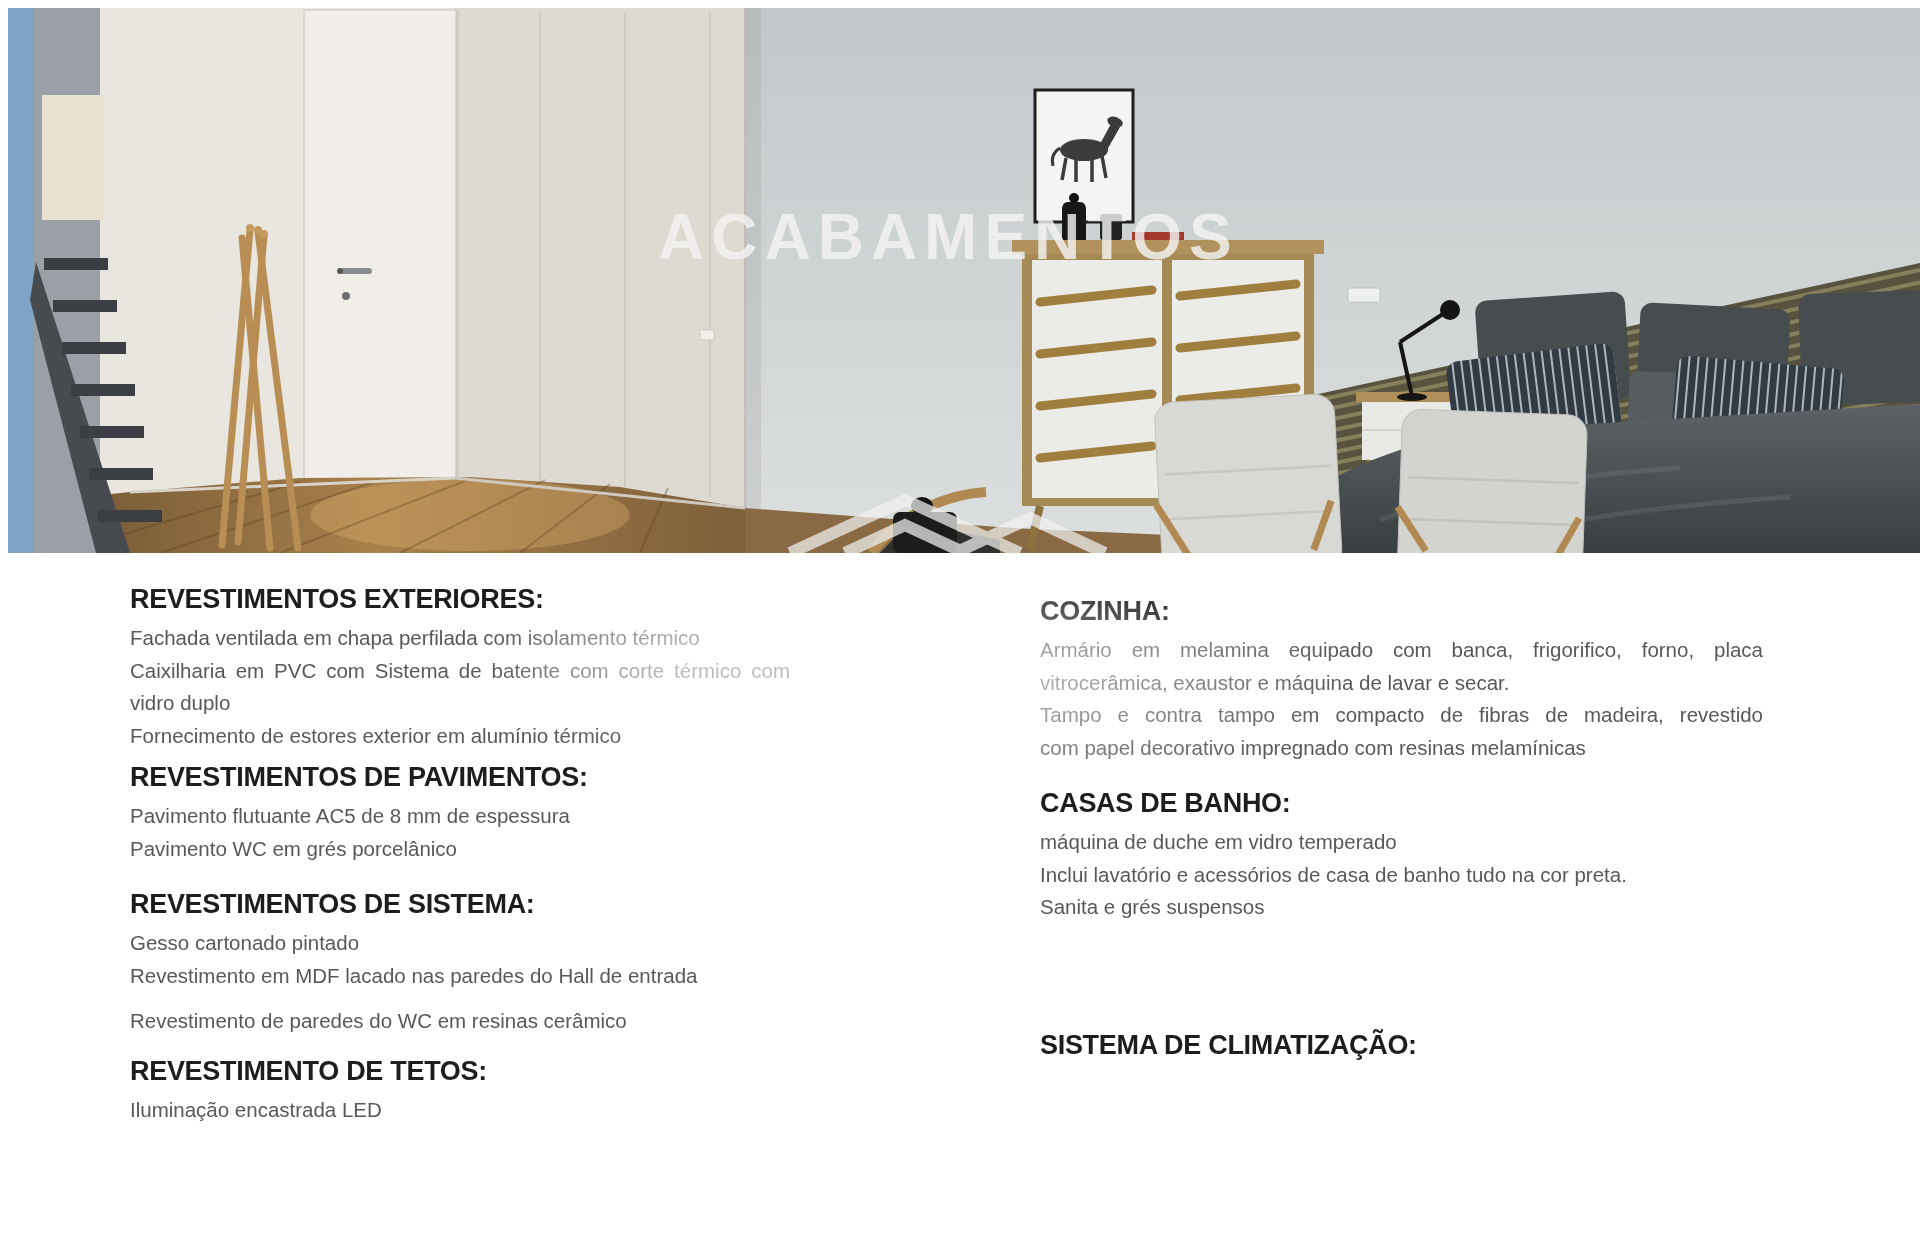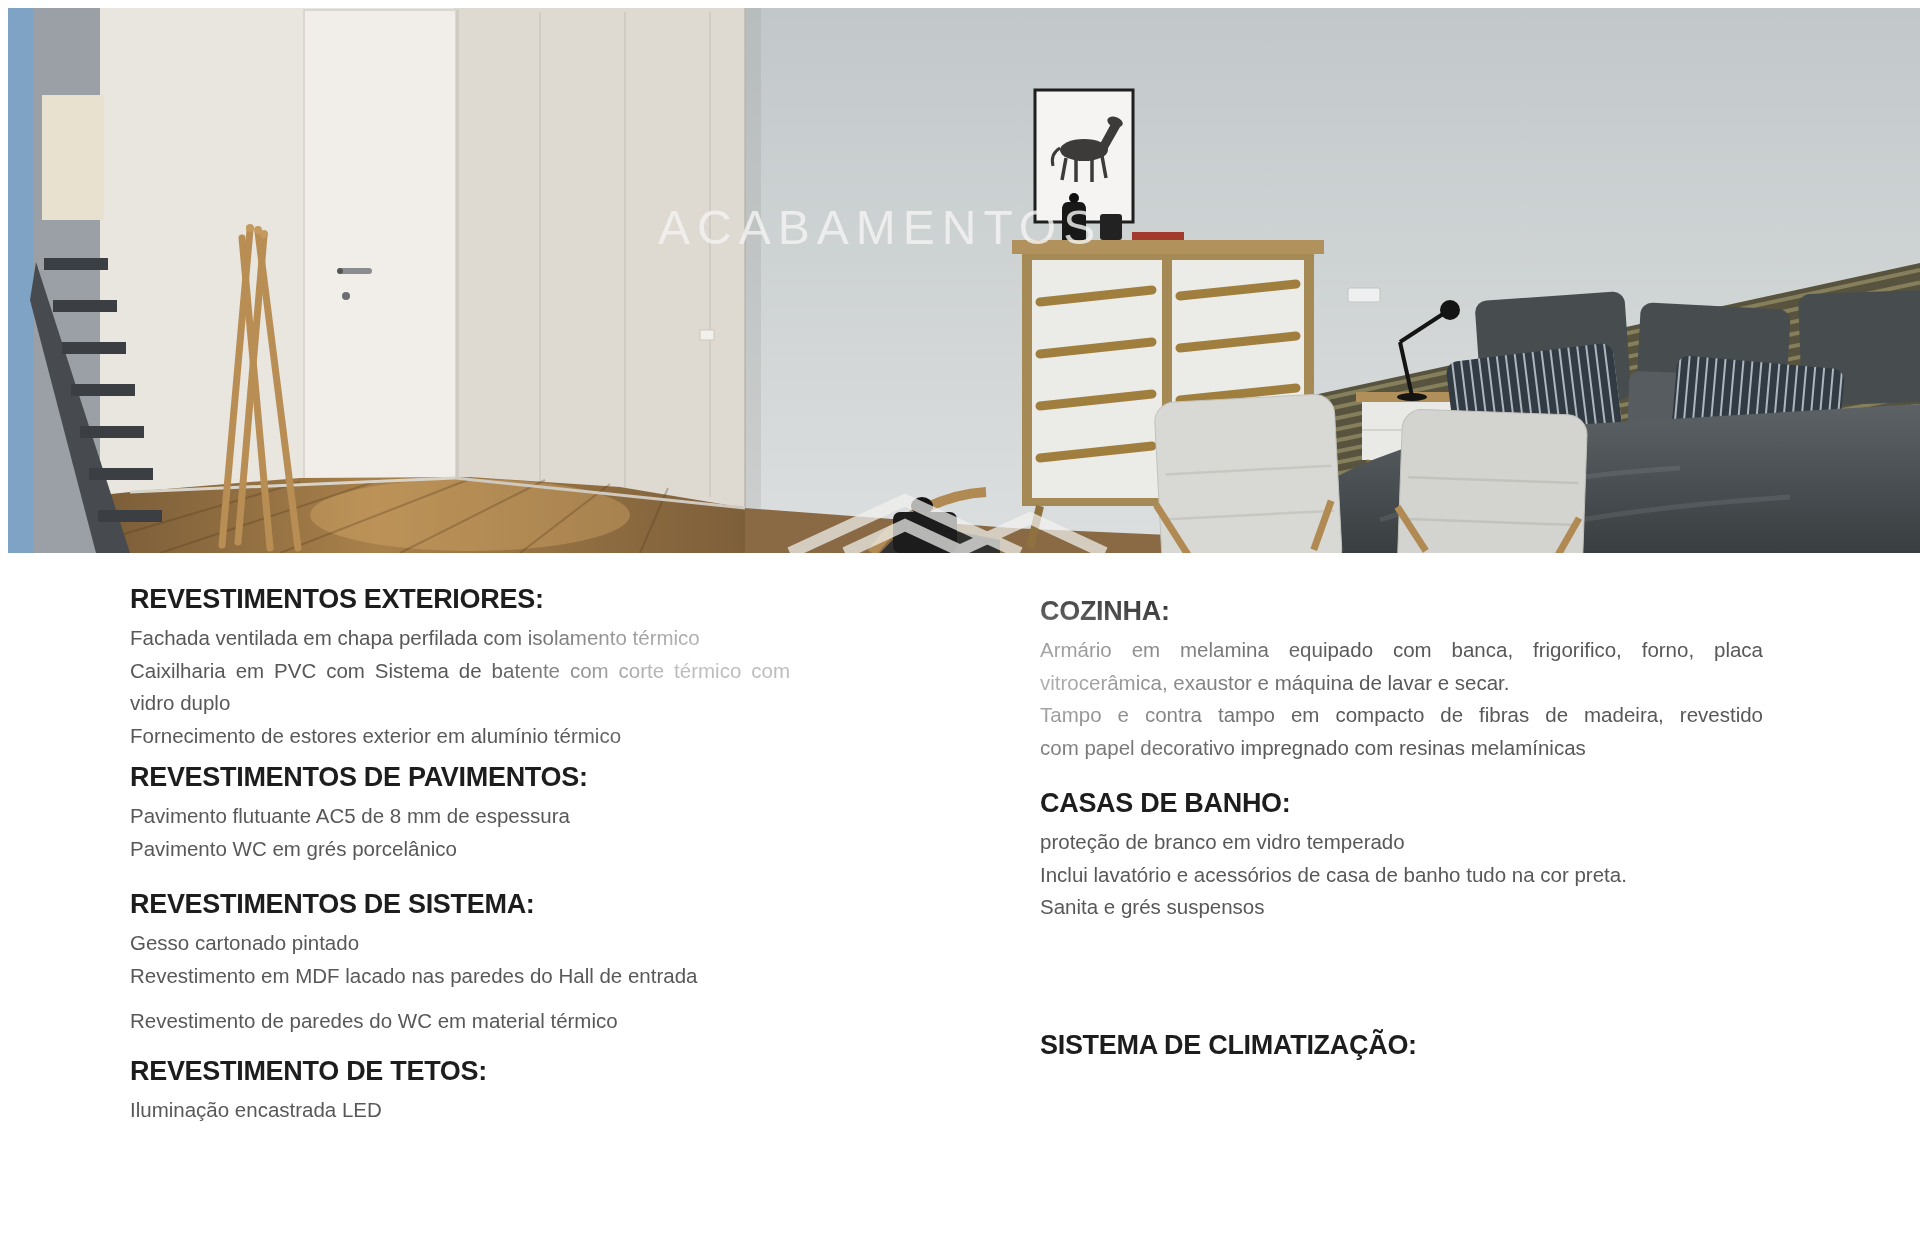--- a/index.html
+++ b/index.html
@@ -1,19 +1,19 @@
 <!DOCTYPE html>
 <html><head>
 <meta charset="utf-8">
 <style>
   html,body{margin:0;padding:0;background:#ffffff;}
   .page{position:relative;width:1920px;height:1243px;background:#ffffff;overflow:hidden;
         font-family:"Liberation Sans",sans-serif;}
   .photo-wrap{position:absolute;left:0;top:0;width:1920px;height:553px;}
-  .wm-text{position:absolute;left:658px;top:200px;font-size:48px;font-weight:normal;
+  .wm-text{position:absolute;left:658px;top:200px;font-size:64px;font-weight:bold;
            letter-spacing:7px;color:rgba(243,243,241,0.82);white-space:nowrap;z-index:3;}
   .cols{position:absolute;left:0;top:0;width:1920px;height:1243px;}
   .col{position:absolute;top:0;height:1243px;}
   .col-left{left:130px;width:660px;}
   .col-right{left:1040px;width:723px;}
   .sec{position:absolute;left:0;width:100%;}
   .sec h3{margin:0 0 8px 0;font-size:27px;line-height:30px;font-weight:bold;
           color:#1d1d1d;letter-spacing:-0.3px;}
   .line{font-size:20.5px;line-height:32.5px;color:#585858;}
   .j{text-align:justify;text-align-last:justify;}
@@ -255,42 +255,42 @@
       <div class="sec" style="top:762px">
         <h3>REVESTIMENTOS DE PAVIMENTOS:</h3>
         <div class="line">Pavimento flutuante AC5 de 8 mm de espessura</div>
         <div class="line">Pavimento WC em grés porcelânico</div>
       </div>
 
       <div class="sec" style="top:889px">
         <h3>REVESTIMENTOS DE SISTEMA:</h3>
         <div class="line">Gesso cartonado pintado</div>
         <div class="line">Revestimento em MDF lacado nas paredes do Hall de entrada</div>
-        <div class="line gap">Revestimento de paredes do WC em material térmico</div>
+        <div class="line gap">Revestimento de paredes do WC em resinas cerâmico</div>
       </div>
 
       <div class="sec" style="top:1056px">
         <h3>REVESTIMENTO DE TETOS:</h3>
         <div class="line">Iluminação  encastrada LED</div>
       </div>
     </div>
 
     <div class="col col-right">
 
       <div class="sec" style="top:596px">
         <h3>COZINHA:</h3>
         <div class="line j">Armário em melamina equipado com banca, frigorifico, forno, placa</div>
         <div class="line">vitrocerâmica, exaustor e máquina de lavar e secar.</div>
         <div class="line j">Tampo e contra tampo em compacto de fibras de madeira, revestido</div>
         <div class="line">com papel decorativo impregnado com resinas melamínicas</div>
       </div>
 
       <div class="sec" style="top:788px">
         <h3>CASAS DE BANHO:</h3>
-        <div class="line">proteção de branco em vidro temperado</div>
+        <div class="line">máquina de duche em vidro temperado</div>
         <div class="line">Inclui lavatório e acessórios de casa de banho tudo na cor preta.</div>
         <div class="line">Sanita e grés suspensos</div>
       </div>
 
       <div class="sec" style="top:1030px">
         <h3>SISTEMA DE CLIMATIZAÇÃO:</h3>
       </div>
     </div>
   </div>
 

